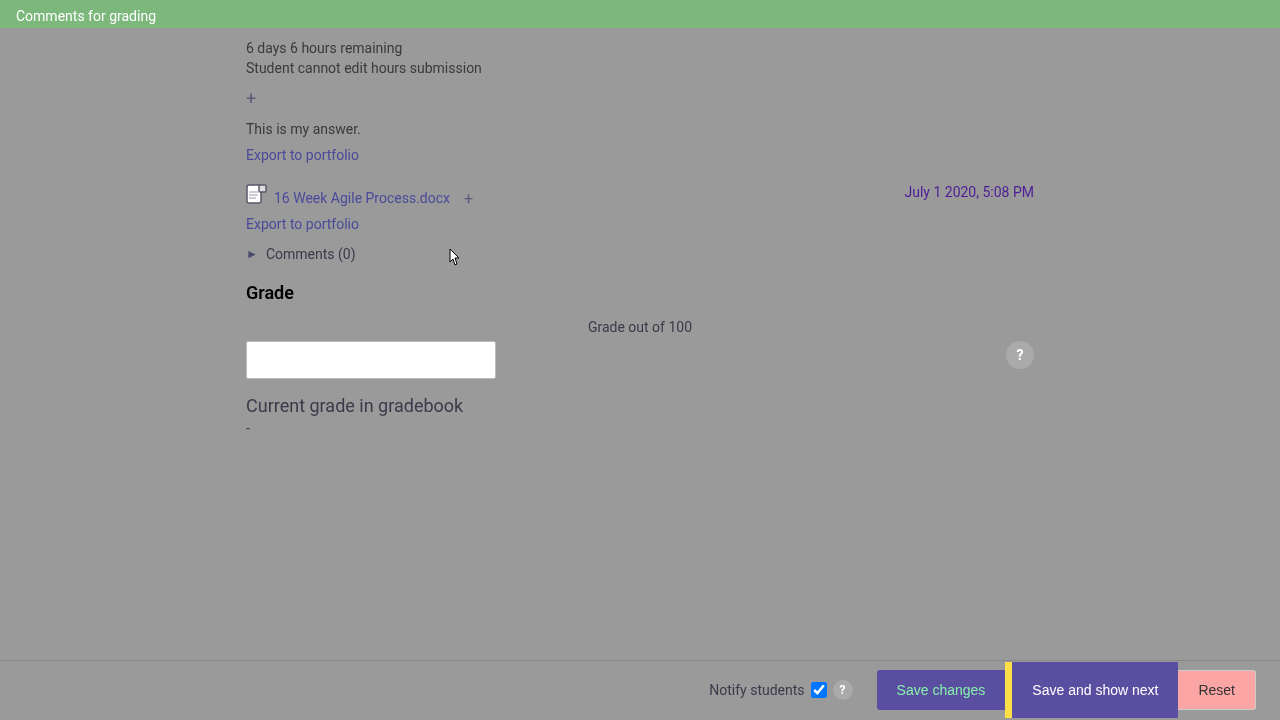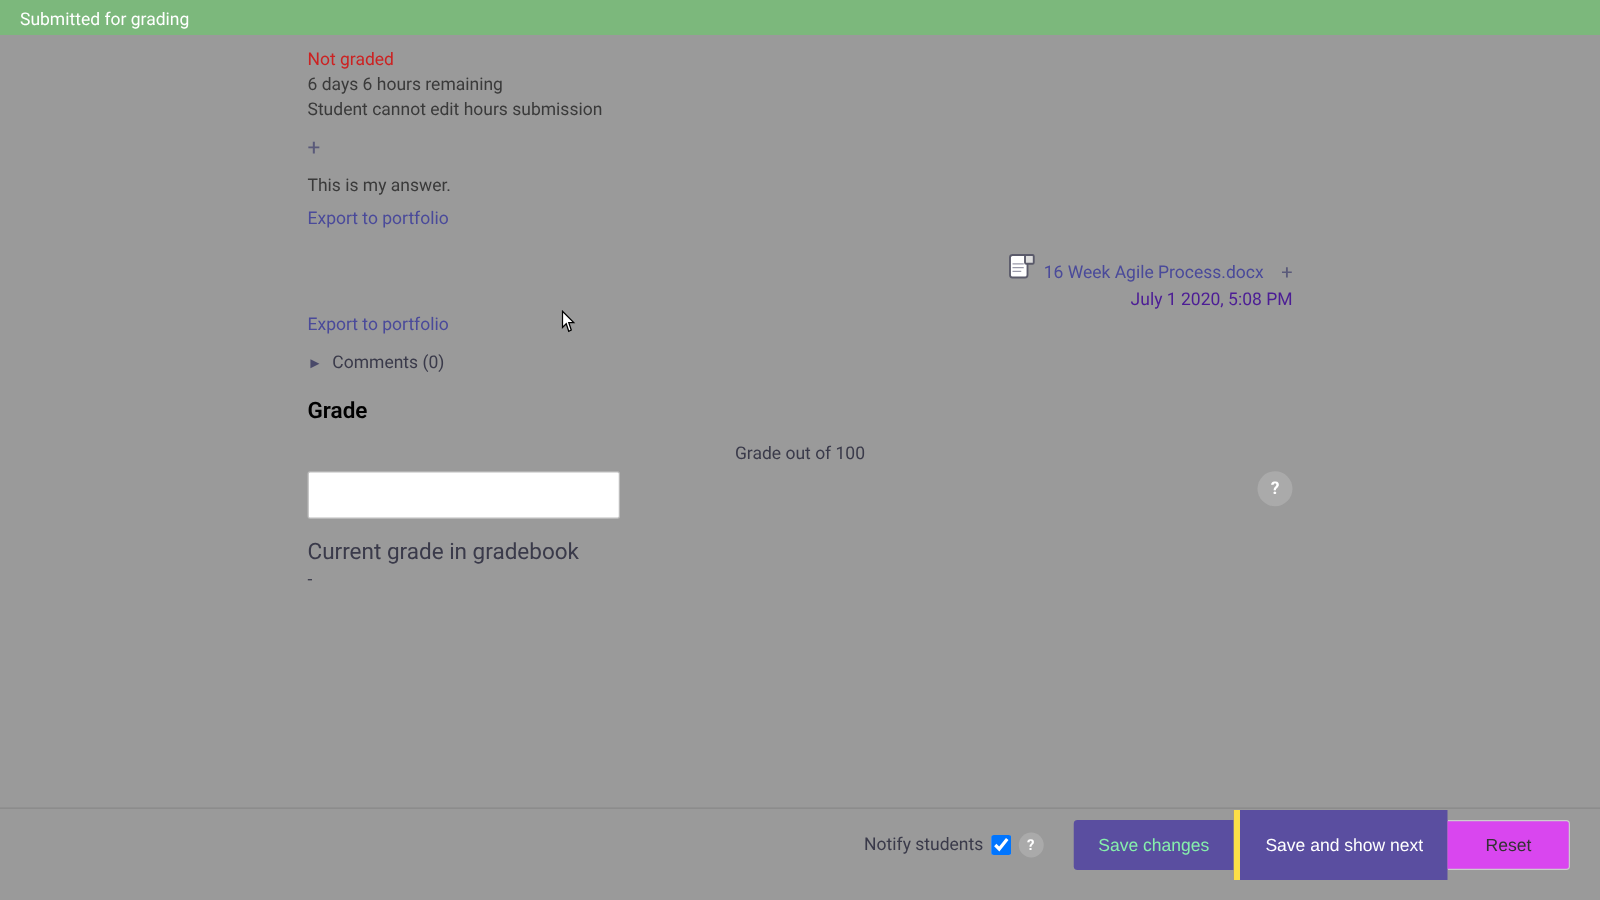--- a/index.html
+++ b/index.html
@@ -69,24 +69,23 @@
       color: #4a4a9a;
       font-size: 14px;
       text-decoration: none;
       cursor: pointer;
       display: inline-block;
       margin-top: 10px;
     }
 
     .file-row {
       display: flex;
-      align-items: flex-end;
+      align-items: flex-start;
       margin-top: 20px;
       margin-bottom: 4px;
-      flex-direction: column;
     }
 
     .file-icon-area {
       display: flex;
       align-items: center;
       gap: 6px;
     }
 
     .file-doc-icon {
       color: #5a5a6a;
@@ -197,21 +196,21 @@
       margin-bottom: 4px;
     }
 
     .current-grade-value {
       color: #3a3a4a;
       font-size: 14px;
     }
 
     .bottom-bar {
       position: absolute;
-      bottom: 16px;
+      bottom: 2px;
       left: 0;
       right: 0;
       height: 58px;
       background: #9a9a9a;
       display: flex;
       align-items: center;
       justify-content: flex-end;
       padding: 0 24px;
       gap: 0;
       border-top: 1px solid #888;
@@ -254,60 +253,59 @@
       font-size: 14px;
       cursor: pointer;
       border-radius: 3px 0 0 3px;
       height: 40px;
     }
 
     .btn-save-show-next {
       background: #5a4ea0;
       color: #fff;
       border: none;
-      border-left: 5px solid #fde047;
+      border-left: 7px solid #fde047;
       padding: 10px 20px;
       font-size: 14px;
       cursor: pointer;
       height: 56px;
     }
 
     .btn-reset {
-      background: #d946ef;
+      background: #fca5a5;
       color: #333;
       border: 1px solid #ccc;
       border-left: none;
-      padding: 10px 30px;
+      padding: 10px 20px;
       font-size: 14px;
       cursor: pointer;
       border-radius: 0 3px 3px 0;
       height: 40px;
     }
 
     .cursor {
       position: absolute;
       width: 12px;
       height: 18px;
       pointer-events: none;
       z-index: 999;
     }
   </style>
 </head>
 <body>
 
 <div class="main-content">
 
   <div class="submitted-banner">
-    <span>Submitted for grading</span>
+    <span>Comments for grading</span>
   </div>
 
   <div class="content-area">
 
     
-    <div class="not-graded">Not graded</div>
 
     
     <div class="status-text">6 days 6 hours remaining</div>
 
     
     <div class="status-text">Student cannot edit hours submission</div>
 
     
     <div class="plus-icon">+</div>
 

